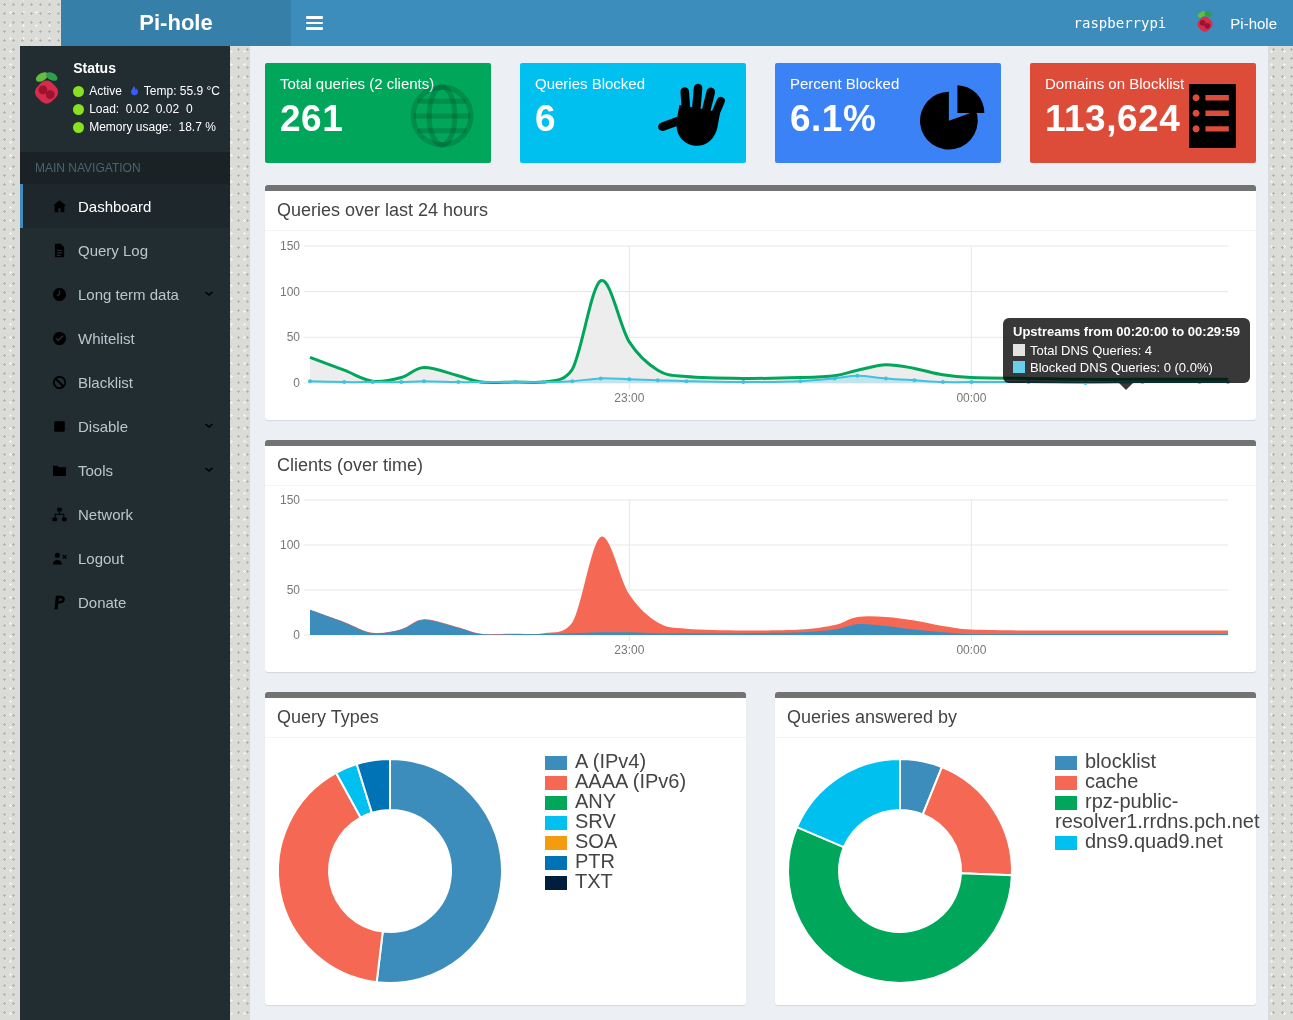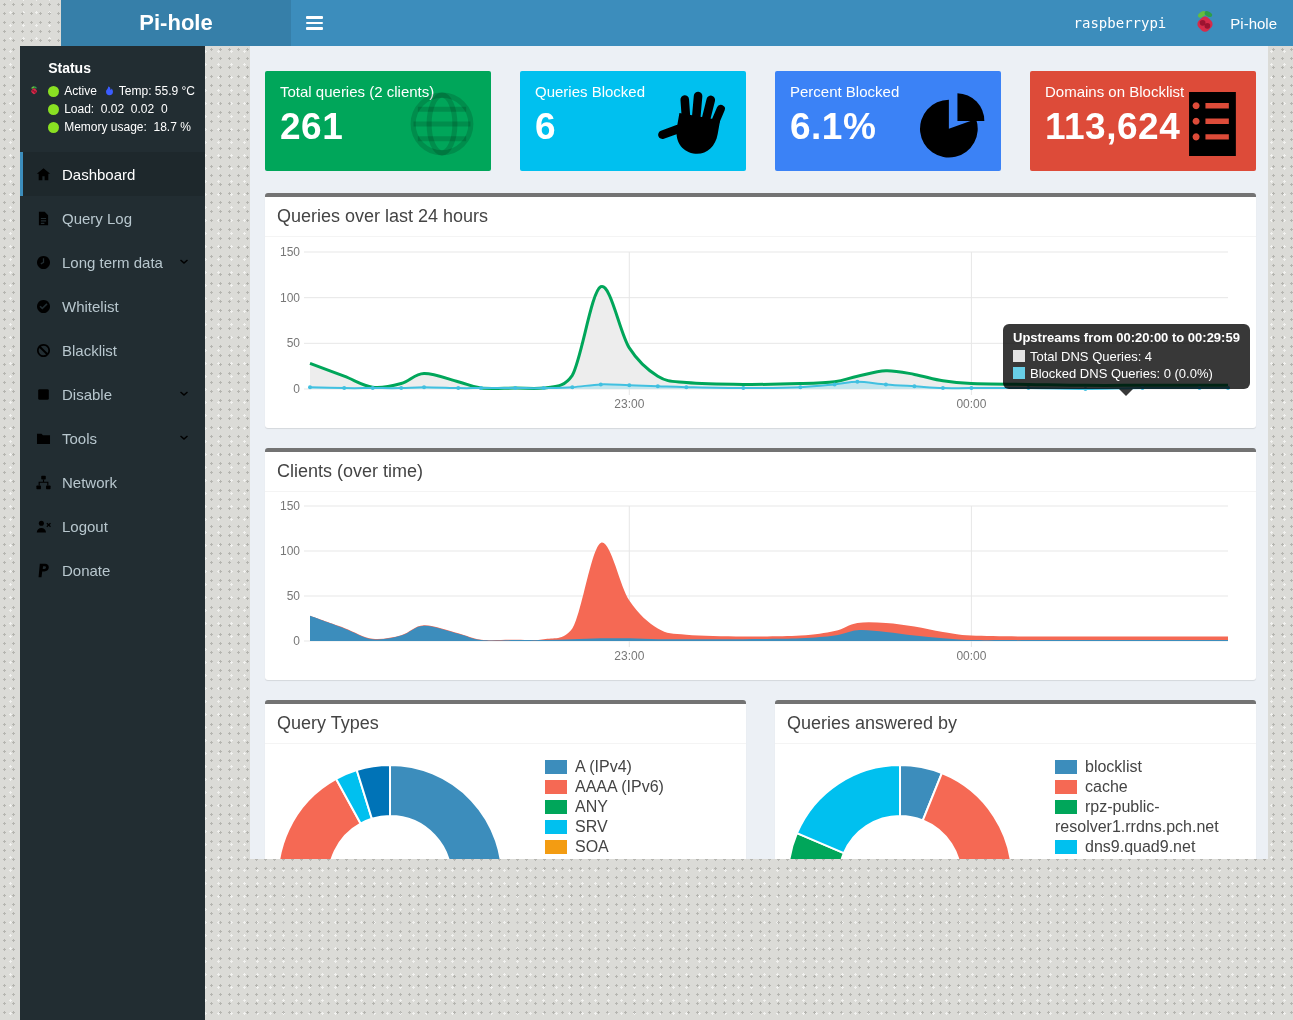--- a/index.html
+++ b/index.html
@@ -18,54 +18,54 @@
   .logo b { font-weight:700; }
   .navbar { position:absolute; left:230px; top:0; width:1018px; height:46px; background:#3c8dbc; }
   .hamburger { position:absolute; left:0; top:0; width:46px; height:46px; cursor:pointer;
     display:flex; flex-direction:column; justify-content:center; align-items:center; gap:3px; }
   .hamburger span { display:block; width:17px; height:2.6px; background:#fff; border-radius:1px; }
   .navbar-right { position:absolute; right:0; top:0; height:46px; display:flex; align-items:center; gap:14px; padding-right:32px; }
   .hostname { color:#fff; font-family:"DejaVu Sans Mono", monospace; font-size:14px; margin-right:14px; }
   .nav-product { color:#fff; font-size:15px; }
 
   
-  .main-sidebar { position:absolute; left:0; top:46px; width:185px; height:974px; background:#222d32; }
+  .main-sidebar { position:absolute; left:0; top:46px; width:210px; height:974px; background:#222d32; }
   .user-panel { display:flex; padding:12px 10px 14px 10px; }
   .status-block { margin-left:10px; color:#fff; }
   .status-title { font-size:14px; font-weight:bold; margin:2px 0 8px; }
   .status-row { font-size:12px; display:flex; align-items:center; gap:5px; margin-bottom:4px; white-space:pre; }
   .dot { width:11px; height:11px; border-radius:50%; display:inline-block; flex:0 0 11px; }
   .nav-label { background:#1a2226; color:#4b646f; font-size:12px; padding:9px 15px; }
   .sidebar-menu { list-style:none; }
-  .sidebar-menu li { height:44px; display:flex; align-items:center; padding-left:12px; color:#b8c7ce;
+  .sidebar-menu li { height:44px; display:flex; align-items:center; padding-left:28px; color:#b8c7ce;
     font-size:15px; border-left:3px solid transparent; cursor:pointer; }
   .sidebar-menu li.active { background:#1e282c; color:#fff; border-left-color:#3c8dbc; }
   .mi-icon { width:17px; height:17px; margin-right:10px; flex:0 0 17px; }
   .mi-chevron { width:14px; height:14px; margin-left:auto; margin-right:14px; }
 
   
-  .content { position:absolute; left:230px; top:46px; width:1018px; height:813px;
-    background:#ecf0f5; padding:25px 12px 0 15px; overflow:hidden; }
+  .content { position:absolute; left:230px; top:46px; width:1018px; height:974px;
+    background:#ecf0f5; padding:17px 12px 0 15px; overflow:hidden; }
   .cards-row { display:flex; gap:29px; margin-bottom:22px; }
   .small-box { flex:1; height:100px; border-radius:2px; color:#fff; position:relative; padding:12px 15px; cursor:pointer; overflow:hidden; }
   .sb-label { font-size:15px; margin-bottom:6px; }
   .sb-value { font-size:37px; font-weight:bold; letter-spacing:0.5px; }
   .sb-icon { position:absolute; right:10px; top:14px; width:78px; height:78px; color:rgba(0,0,0,0.15); }
 
-  .box { background:#fff; border-top:4px solid #737373; border-radius:3px; box-shadow:0 1px 1px rgba(0,0,0,0.1); margin-bottom:20px; }
+  .box { background:#fff; border-top:6px solid #737373; border-radius:3px; box-shadow:0 1px 1px rgba(0,0,0,0.1); margin-bottom:20px; }
   .box-header { height:40px; padding:9px 12px; font-size:18px; color:#444; border-bottom:1px solid #f4f4f4; }
   .box-body { position:relative; height:calc(100% - 43px); }
   .box-chart1 { height:235px; }
   .box-chart2 { height:232px; }
   .two-col { display:flex; gap:29px; }
   .box-half { width:481px; height:313px; }
 
   svg.timechart { display:block; }
   .donut-svg { position:absolute; left:5px; top:13px; }
-  .donut-legend { position:absolute; left:280px; top:13px; width:190px; font-size:16px; color:#444; line-height:20px; }
+  .donut-legend { position:absolute; left:280px; top:13px; width:190px; font-size:20px; color:#444; line-height:20px; }
   .lg-swatch { display:inline-block; width:22px; height:14px; margin-right:8px; vertical-align:-2px; }
   .lg-item { cursor:pointer; }
 
   .chart-tooltip { position:absolute; left:738px; top:87px; background:rgba(0,0,0,0.78); color:#fff;
     border-radius:6px; padding:6px 10px 7px; font-size:13px; width:max-content; z-index:5; pointer-events:none; }
   .tt-title { font-weight:bold; margin-bottom:3px; }
   .tt-row { line-height:17px; }
   .tt-swatch { display:inline-block; width:12px; height:12px; margin-right:5px; vertical-align:-1px; }
   .tt-caret { position:absolute; bottom:-7px; left:50%; margin-left:-7px; width:0; height:0;
     border-left:7px solid transparent; border-right:7px solid transparent; border-top:7px solid rgba(0,0,0,0.78); }
@@ -206,20 +206,21 @@
           <div class="status-row">
             <span class="dot" id="dot2" style="background: rgb(138, 224, 34);"></span>
             <span>Load:  0.02  0.02  0</span>
           </div>
           <div class="status-row">
             <span class="dot" id="dot3" style="background: rgb(138, 224, 34);"></span>
             <span>Memory usage:  18.7 %</span>
           </div>
         </div>
       </div>
+      <div class="nav-label">MAIN NAVIGATION</div>
       <ul class="sidebar-menu" id="menu">
           <li class="active">
     <svg class="mi-icon">
               <use href="#sym-home"></use>
             </svg>
     <span class="mi-label">Dashboard</span>
 
   </li>
           <li>
     <svg class="mi-icon">

